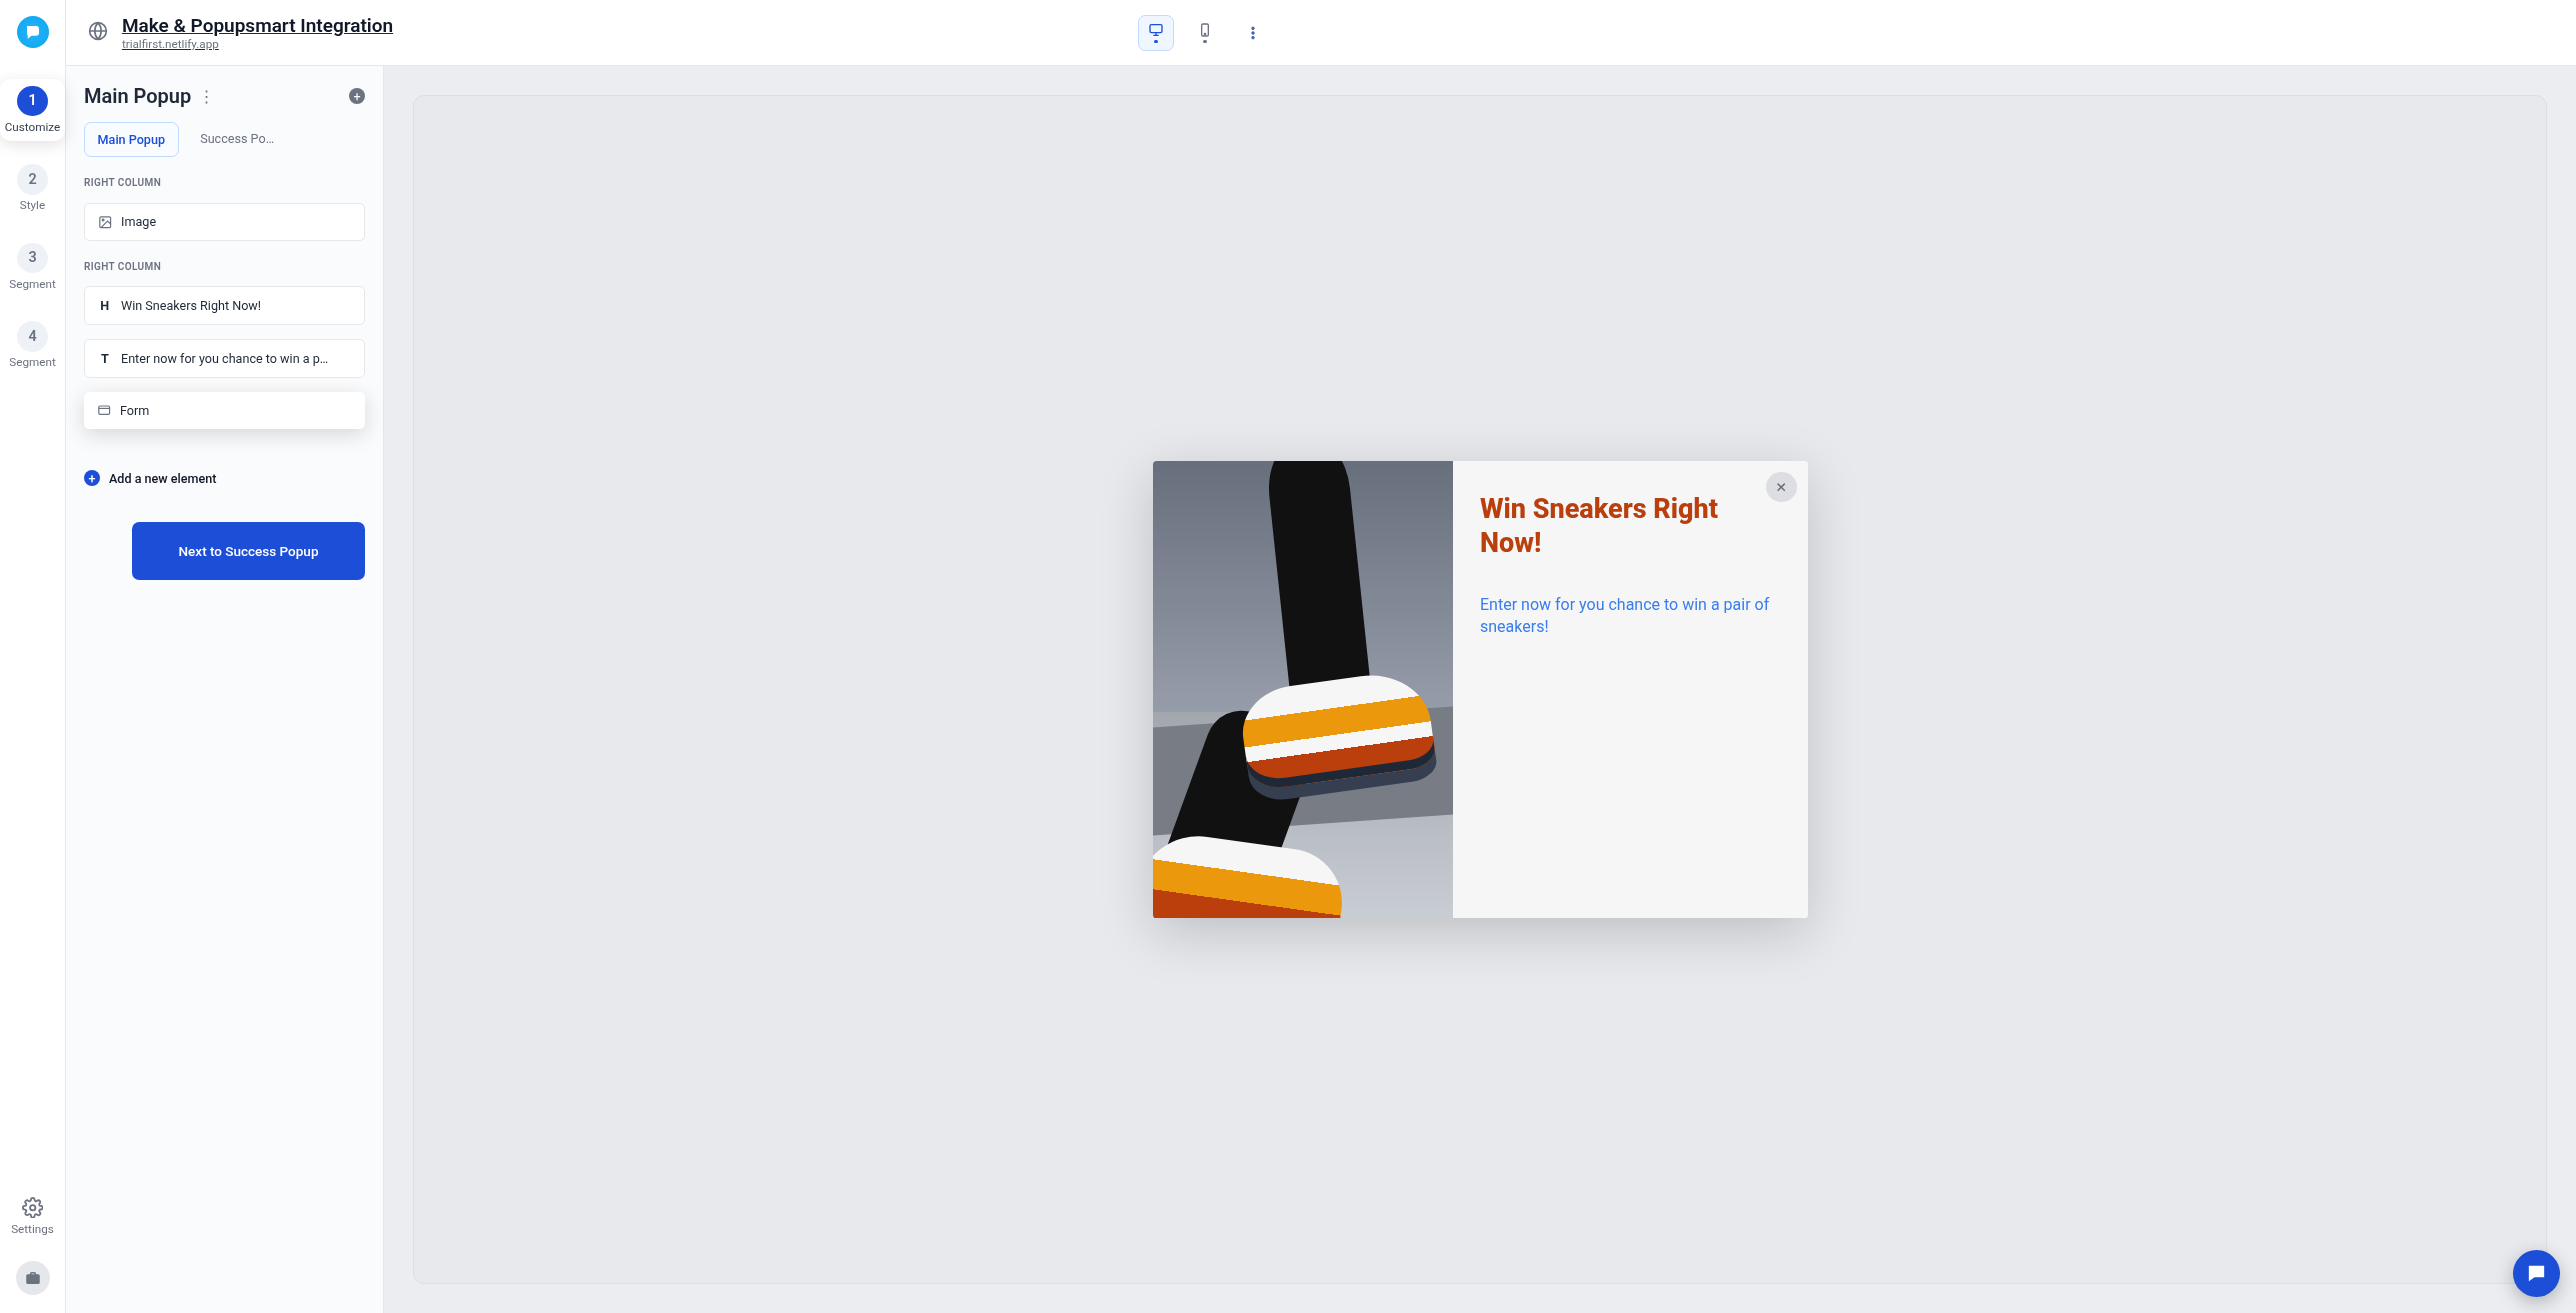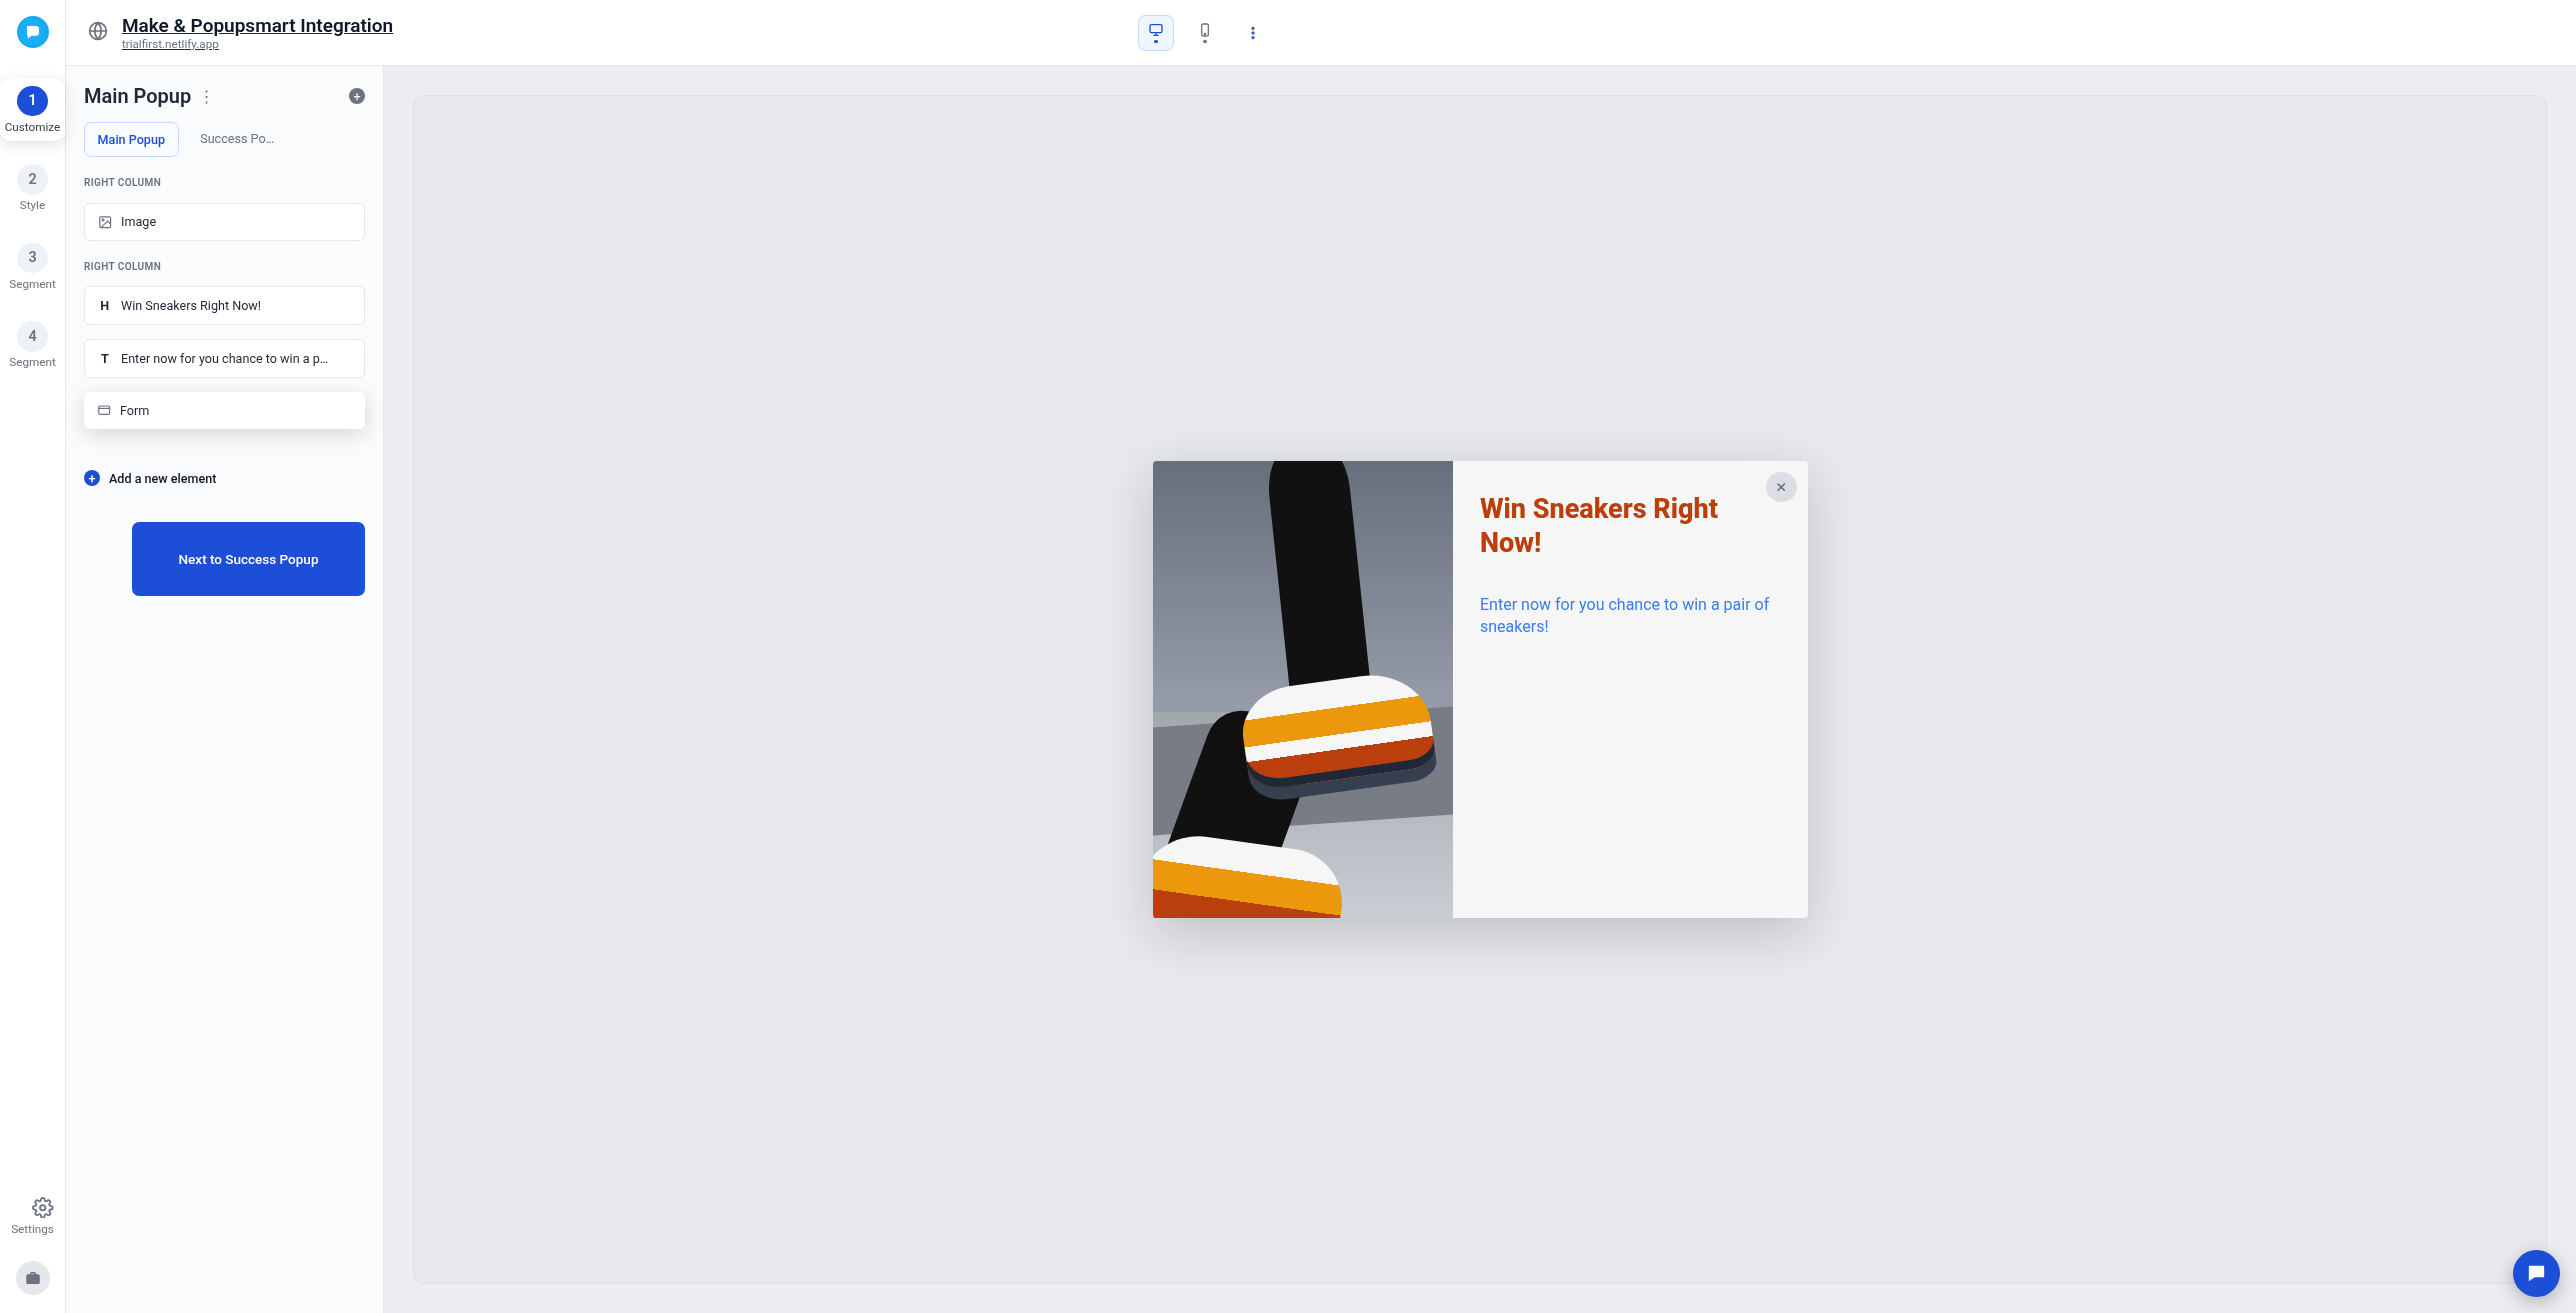--- a/index.html
+++ b/index.html
@@ -12,21 +12,21 @@
 .brand-logo svg { width:18px; height:18px; }
 .step { display:flex; flex-direction:column; align-items:center; width: 65px; padding: 7.2px 0; border-radius: 10.8px; cursor: pointer; }
 .step.active { background:#fff; box-shadow: 0 3.6px 14.4px rgba(0,0,0,.12); }
 .step .num { width:30.5px; height:30.5px; border-radius:50%; display:flex; align-items:center; justify-content:center; font-weight:600; font-size:14.4px; margin-bottom:3.6px; }
 .step.active .num { background:#1d4ed8; color:#fff; }
 .step:not(.active) .num { background:#eef2f6; color:#6b7280; }
 .step .label { font-size:11.7px; color:#374151; }
 .step:not(.active) .label { color:#6b7280; }
 
 .steps-bar .bottom { margin-top:auto; margin-bottom:18px; display:flex; flex-direction:column; align-items:center; gap:25px; }
-.settings-btn { display:flex; flex-direction:column; align-items:flex-end; font-size:11.7px; color:#6b7280; cursor:pointer; }
+.settings-btn { display:flex; flex-direction:column; align-items:center; font-size:11.7px; color:#6b7280; cursor:pointer; }
 .settings-btn svg { width:21.5px; height:21.5px; stroke:#6b7280; margin-bottom:3.6px; }
 .briefcase-btn { width:34px; height:34px; border-radius:50%; background:#e5e7eb; display:flex; align-items:center; justify-content:center; cursor:pointer; }
 .briefcase-btn svg { width:18px; height:18px; fill:#6b7280; }
 
 
 .main-area { flex:1; display:flex; flex-direction:column; }
 .header { height:66px; display:flex; align-items:center; padding:0 21.5px; border-bottom:0.9px solid #e5e7eb; background:#fff; gap:14.4px; }
 .globe svg { width:20px; height:20px; stroke:#6b7280; fill:none; }
 .titles { display:flex; flex-direction:column;text-decoration:underline; }
 .titles .title { font-size:19px; font-weight:600; color:#111827; }
@@ -57,21 +57,21 @@
 
 .element-card { border:0.9px solid #e5e7eb; background:#fff; border-radius:5.4px; padding:10.8px 12.6px; display:flex; align-items:center; gap:9px; font-size:12.6px; cursor:pointer; }
 .element-card.highlight { border:none; box-shadow: 0 5.4px 21.5px rgba(0,0,0,.15); }
 .element-card .icon { width:14.4px; height:14.4px; display:flex; align-items:center; justify-content:center; }
 .element-card .icon-letter { font-weight:700; font-size:12.6px; }
 .element-card span.text { white-space:nowrap; overflow:hidden; text-overflow:ellipsis; }
 
 .add-element { display:flex; align-items:center; gap:9px; font-size:12.6px; font-weight:500; color:#111827; cursor:pointer; margin-top:27px; }
 .add-element .plus { width:16px; height:16px; border-radius:50%; background:#1d4ed8; color:#fff; display:flex; align-items:center; justify-content:center; font-size:12.6px; }
 
-.next-btn { margin-top:21.5px; background:#1d4ed8; color:#fff; border:none; border-radius:7.2px; padding:29px; font-size:13.5px; font-weight:500; cursor:pointer;margin-left:48px; }
+.next-btn { margin-top:21.5px; background:#1d4ed8; color:#fff; border:none; border-radius:7.2px; padding:21px; font-size:13.5px; font-weight:500; cursor:pointer;margin-left:48px; }
 
 
 .canvas-wrap { flex:1; padding:29px; position:relative; }
 .canvas { width:100%; height:100%; border:0.9px solid #e5e7eb; border-radius:10.8px; background:#f0f2f5; position:relative; display:flex; align-items:center; justify-content:center; }
 
 
 .popup { width:655px; height:457px; display:flex; border-radius:3.6px; overflow:hidden; box-shadow: 0 14.4px 54px rgba(0,0,0,.18); position:relative; background:#fff; }
 .popup .close { position:absolute; top:10.8px; right:10.8px; width:30.5px; height:30.5px; border-radius:50%; background:#e5e7eb; display:flex; align-items:center; justify-content:center; cursor:pointer; }
 .popup .close svg { width:14.4px; height:14.4px; stroke:#6b7280; }
 

